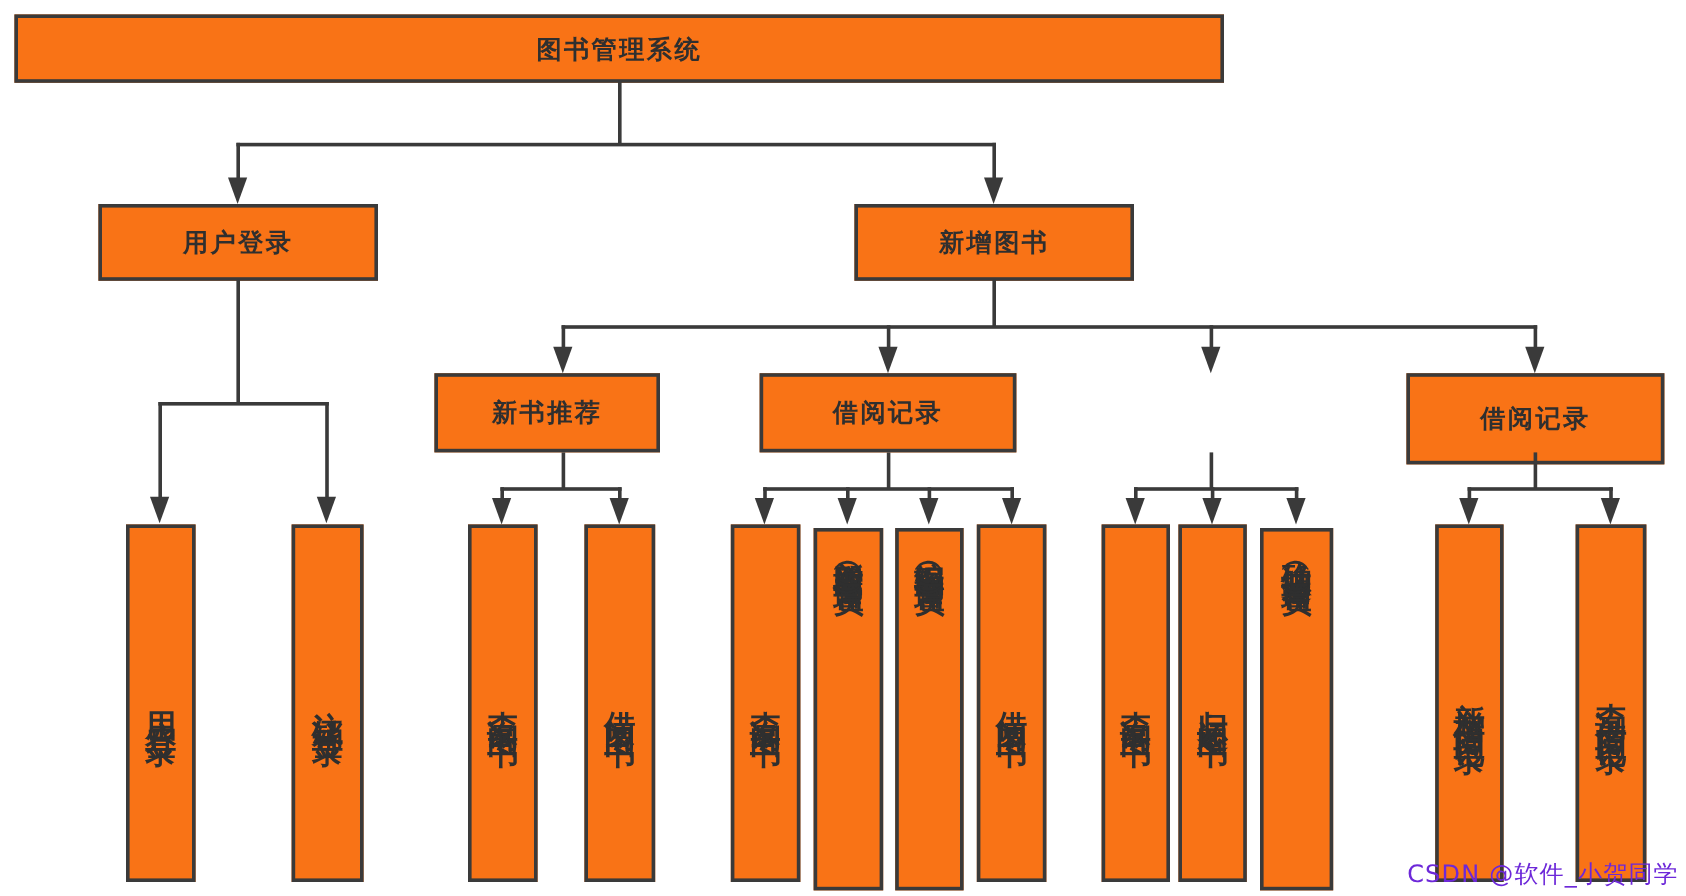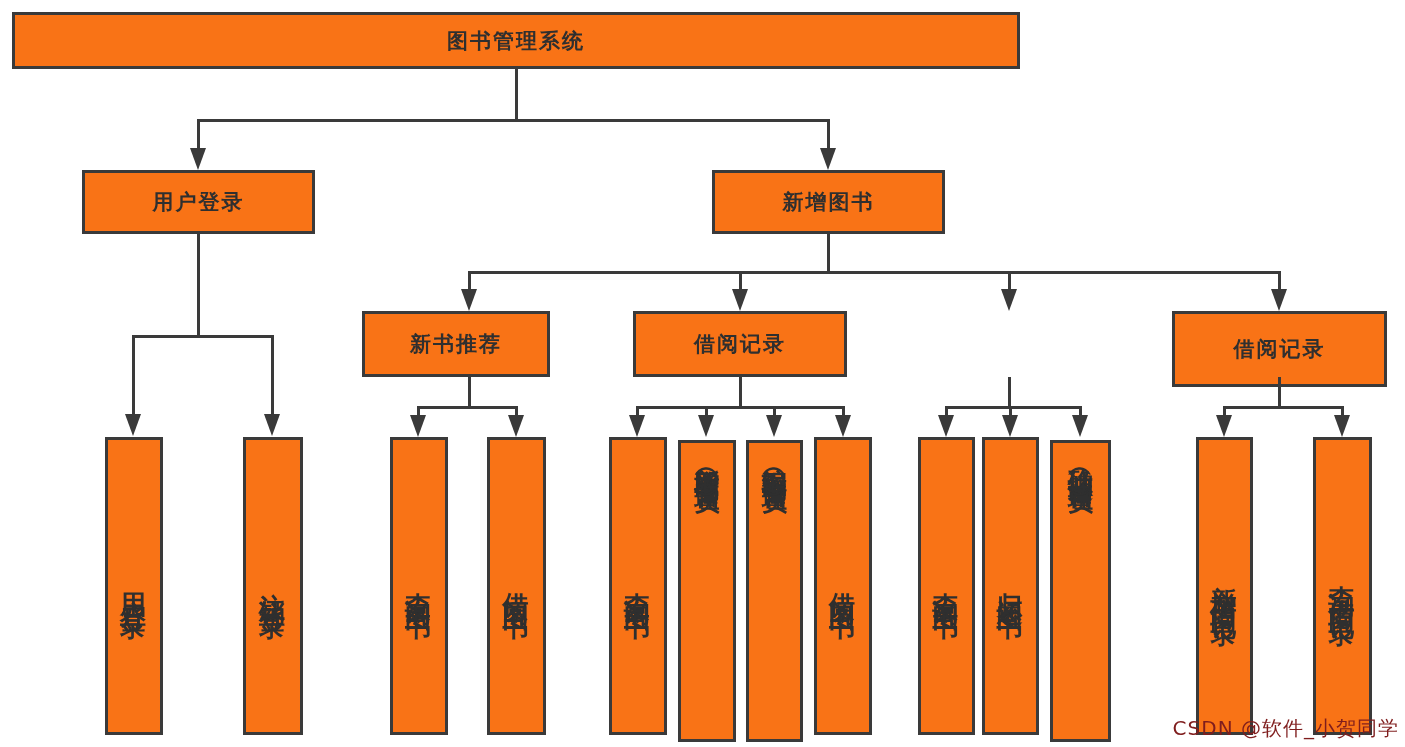--- a/index.html
+++ b/index.html
@@ -21,21 +21,21 @@
   .vbox.long { justify-content:flex-start; padding-top:5px; letter-spacing:3px; font-size:25px; }
   .vl { position:absolute; width:3px; background:#3a3a3a; }
   .hl { position:absolute; height:3px; background:#3a3a3a; }
   .arr {
     position:absolute; width:0; height:0;
     border-left:8px solid transparent; border-right:8px solid transparent;
     border-top:22px solid #3a3a3a;
   }
   .watermark {
     position:absolute; right:6px; bottom:5px;
-    font-size:20px; letter-spacing:1px; color:#7f1d1d; z-index:5;
+    font-size:20px; letter-spacing:1px; color:#6d28d9; z-index:5;
     font-family:"DejaVu Sans","Liberation Sans",sans-serif;
   }
 </style>
 </head>
 <body>
 
 <div class="stage">
 
   <div class="box hbox" style="left:12px; top:12px; width:1008px; height:57px;">图书管理系统</div>
 

